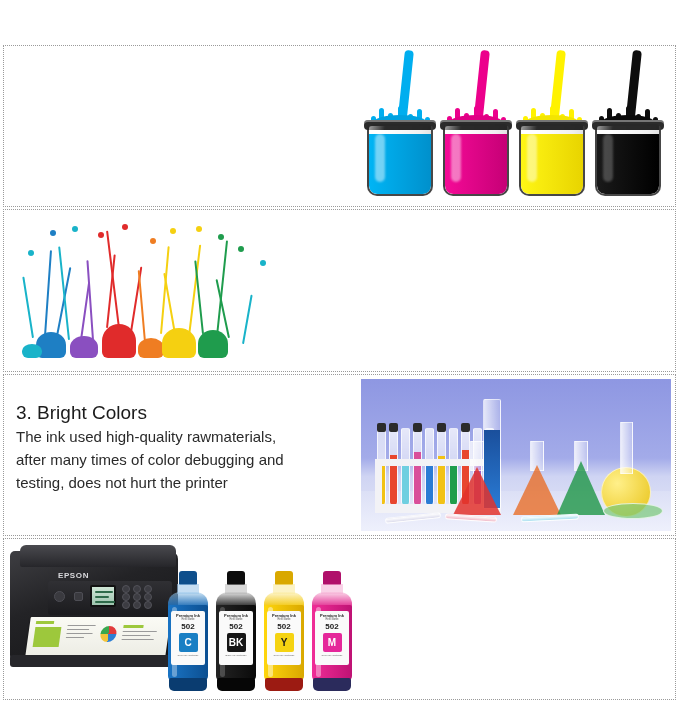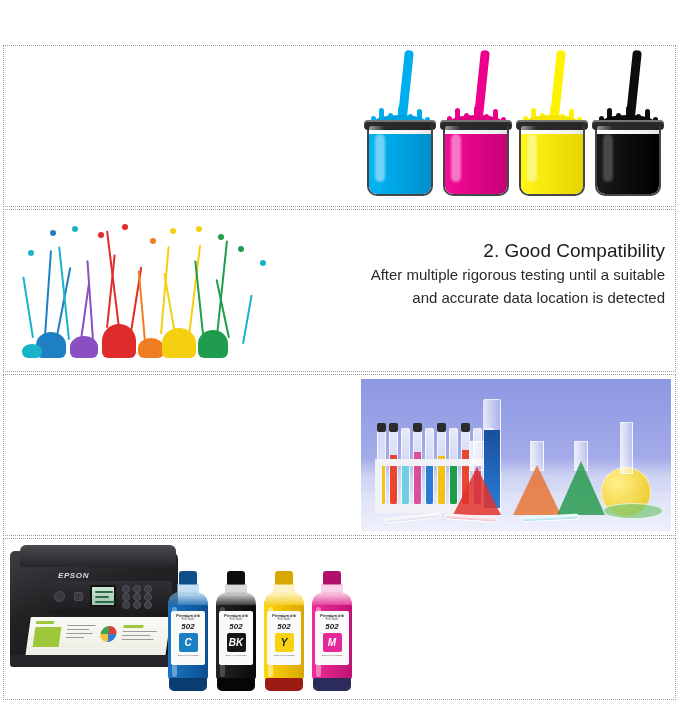--- a/index.html
+++ b/index.html
@@ -35,21 +35,21 @@
   .s-body  { font-size: 15px; color: #2a2a2a; line-height: 23px; white-space: nowrap; }
   .align-r { text-align: right; }
 
   
   #t1 { left: 12px; top: 30px; }
   #t2 { right: 10px; top: 28px; }
   #t3 { left: 12px; top: 25px; }
   #t4 { right: 10px; top: 12px; }
 
   
-  .art { position: absolute; overflow: hidden; font-style: italic; }
+  .art { position: absolute; overflow: hidden; }
 
   
   #art-jars { right: 4px; top: 4px; width: 310px; height: 152px; background:#fff; }
   .jar { position: absolute; bottom: 6px; width: 66px; height: 78px; }
   .jar .glass {
     position: absolute; bottom: 0; left: 0; width: 66px; height: 72px;
     border-radius: 5px 5px 10px 10px;
     background: linear-gradient(100deg, rgba(255,255,255,.55) 0%, rgba(255,255,255,0) 22%,
                 rgba(0,0,0,.06) 70%, rgba(0,0,0,.16) 100%);
     border: 2px solid rgba(40,40,40,.85);
@@ -314,25 +314,20 @@
         <div class="glass">
             <div class="fill" style="background:linear-gradient(90deg,#1a1a1a,#000)"></div>
             <div class="gloss" style="background:rgba(255,255,255,.22)"></div>
           </div>
       </div>
     </div>
   </div>
 
   <div class="section" id="sec2">
 
-    <div class="txtblock align-r" id="t2">
-      <div class="s-title">2. Good Compatibility</div>
-      <div class="s-body">After multiple rigorous testing until a suitable</div>
-      <div class="s-body">and accurate data location is detected</div>
-    </div>
 
     <div class="art" id="art-splash">
 
       <div class="spl" style="left:26px;  width:30px; height:26px; background:#1e7fc4"></div>
       <div class="spl" style="left:60px;  width:28px; height:22px; background:#8a4fc0"></div>
       <div class="spl" style="left:92px;  width:34px; height:34px; background:#e02b2b"></div>
       <div class="spl" style="left:128px; width:26px; height:20px; background:#ef7d22"></div>
       <div class="spl" style="left:152px; width:34px; height:30px; background:#f5d011"></div>
       <div class="spl" style="left:188px; width:30px; height:28px; background:#1f9c4d"></div>
       <div class="spl" style="left:12px;  width:20px; height:14px; background:#19b3c9"></div>
@@ -364,20 +359,26 @@
       <div class="droplet" style="left:160px; top:12px; background:#f5d011"></div>
       <div class="droplet" style="left:186px; top:10px; background:#f5d011"></div>
       <div class="droplet" style="left:208px; top:18px; background:#1f9c4d"></div>
       <div class="droplet" style="left:228px; top:30px; background:#1f9c4d"></div>
       <div class="droplet" style="left:250px; top:44px; background:#19b3c9"></div>
     </div>
   </div>
 
   <div class="section" id="sec3">
 
+    <div class="txtblock" id="t3">
+      <div class="s-title">3. Bright Colors</div>
+      <div class="s-body">The ink used high-quality rawmaterials,</div>
+      <div class="s-body">after many times of color debugging and</div>
+      <div class="s-body">testing, does not hurt the printer</div>
+    </div>
 
     <div class="art" id="art-lab">
       <div class="labbg"></div>
       <div class="labfloor"></div>
 
       <div class="rack">
         <div class="tube" style="left:2px;   background:rgba(255,255,255,.6)">
             <span class="cap" style="background:#2b2b2b"></span>
             <span class="liq" style="height:58%;background:#f2c215"></span>
           </div>

